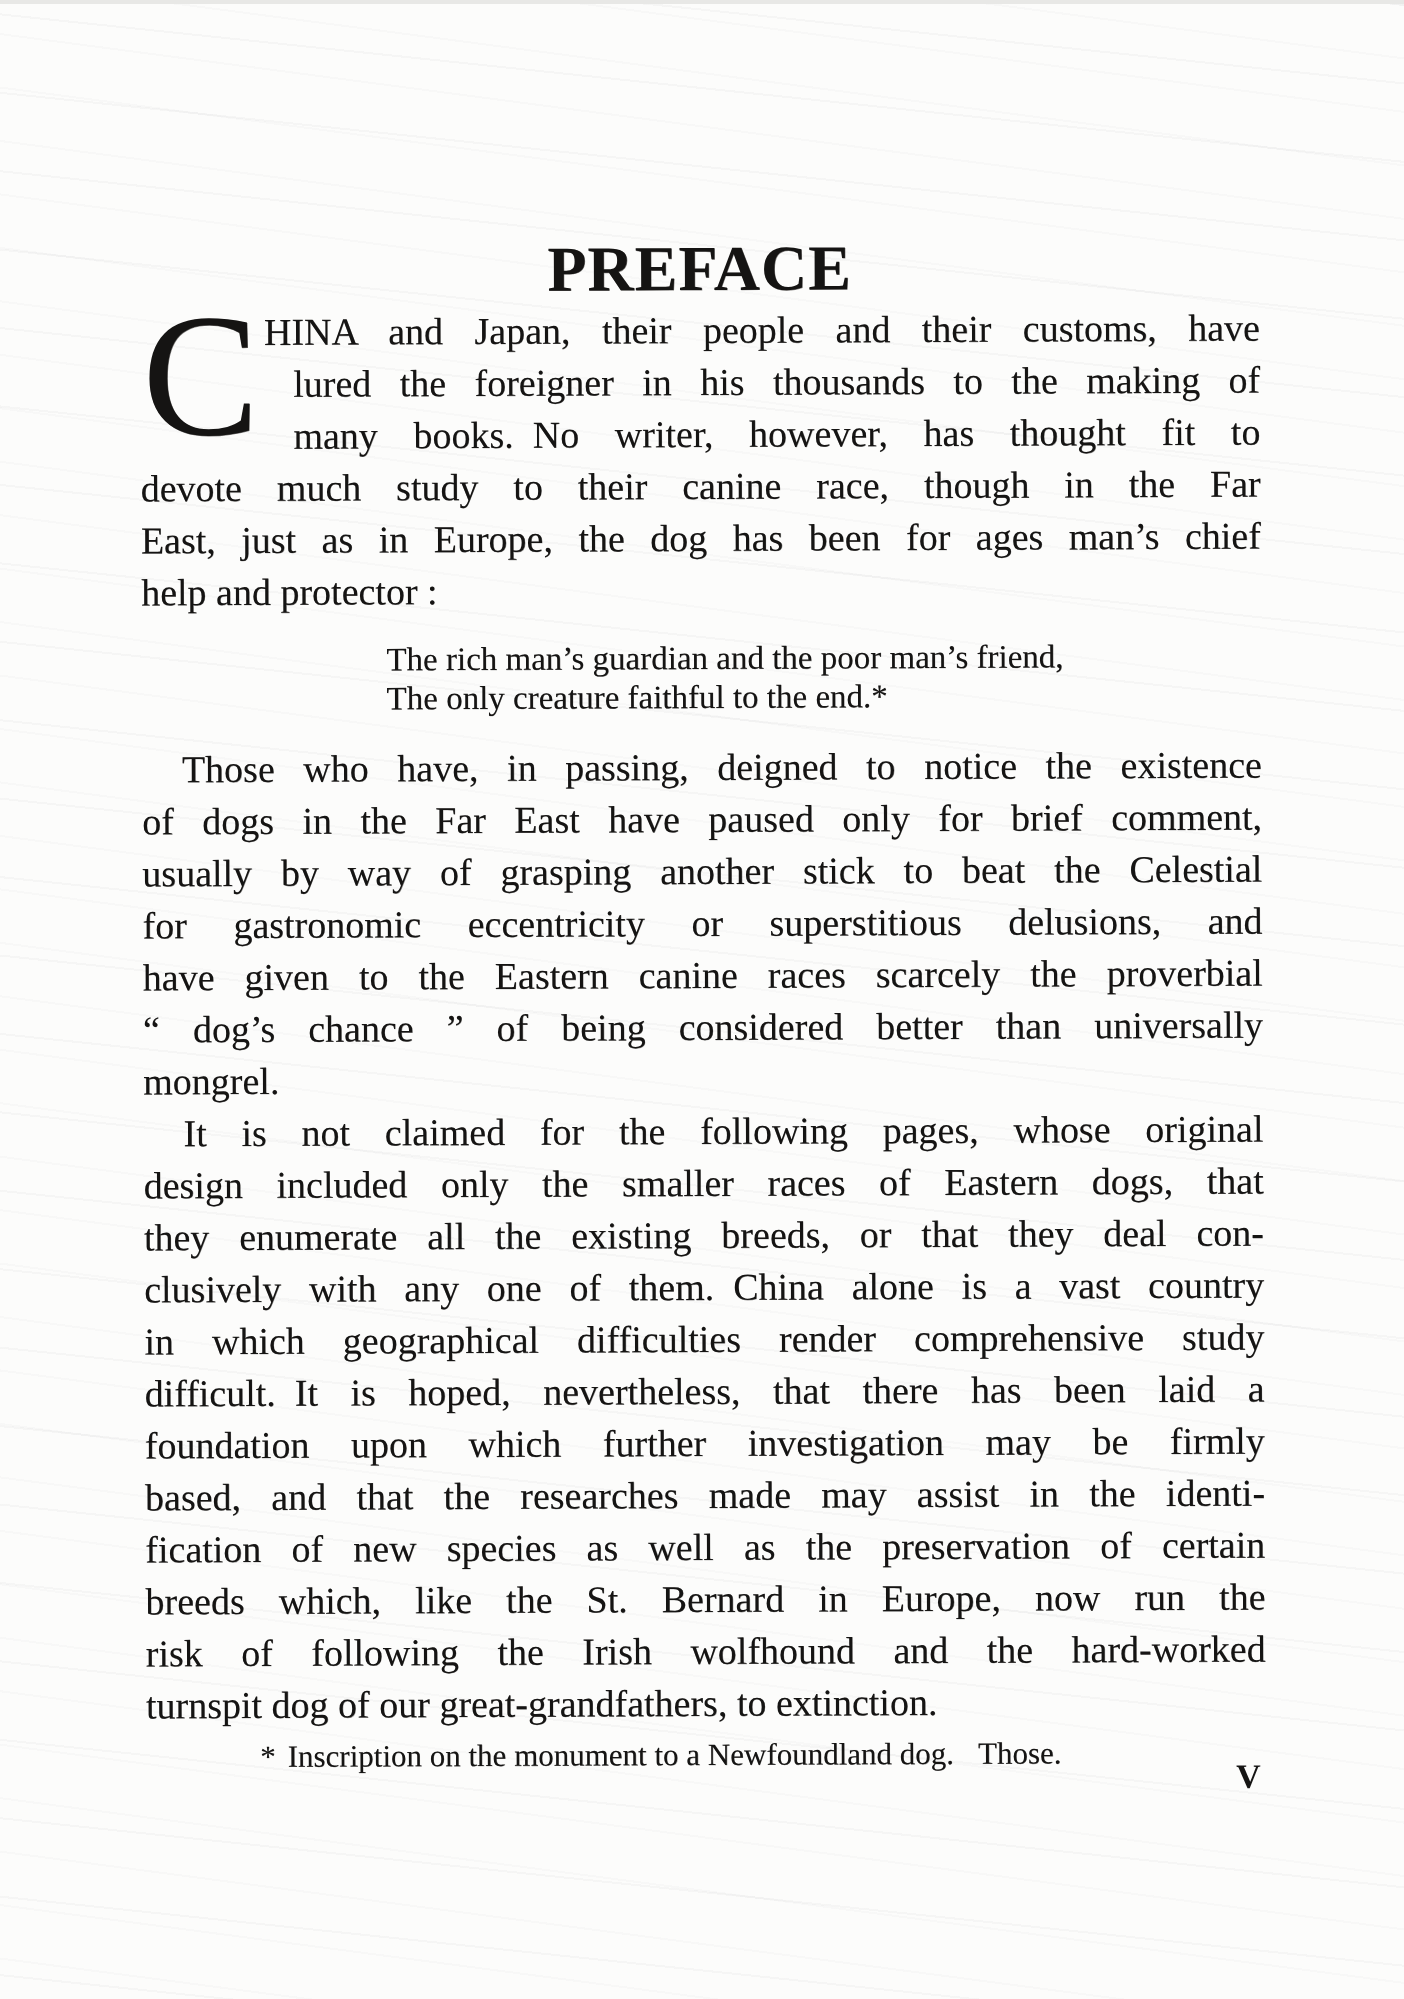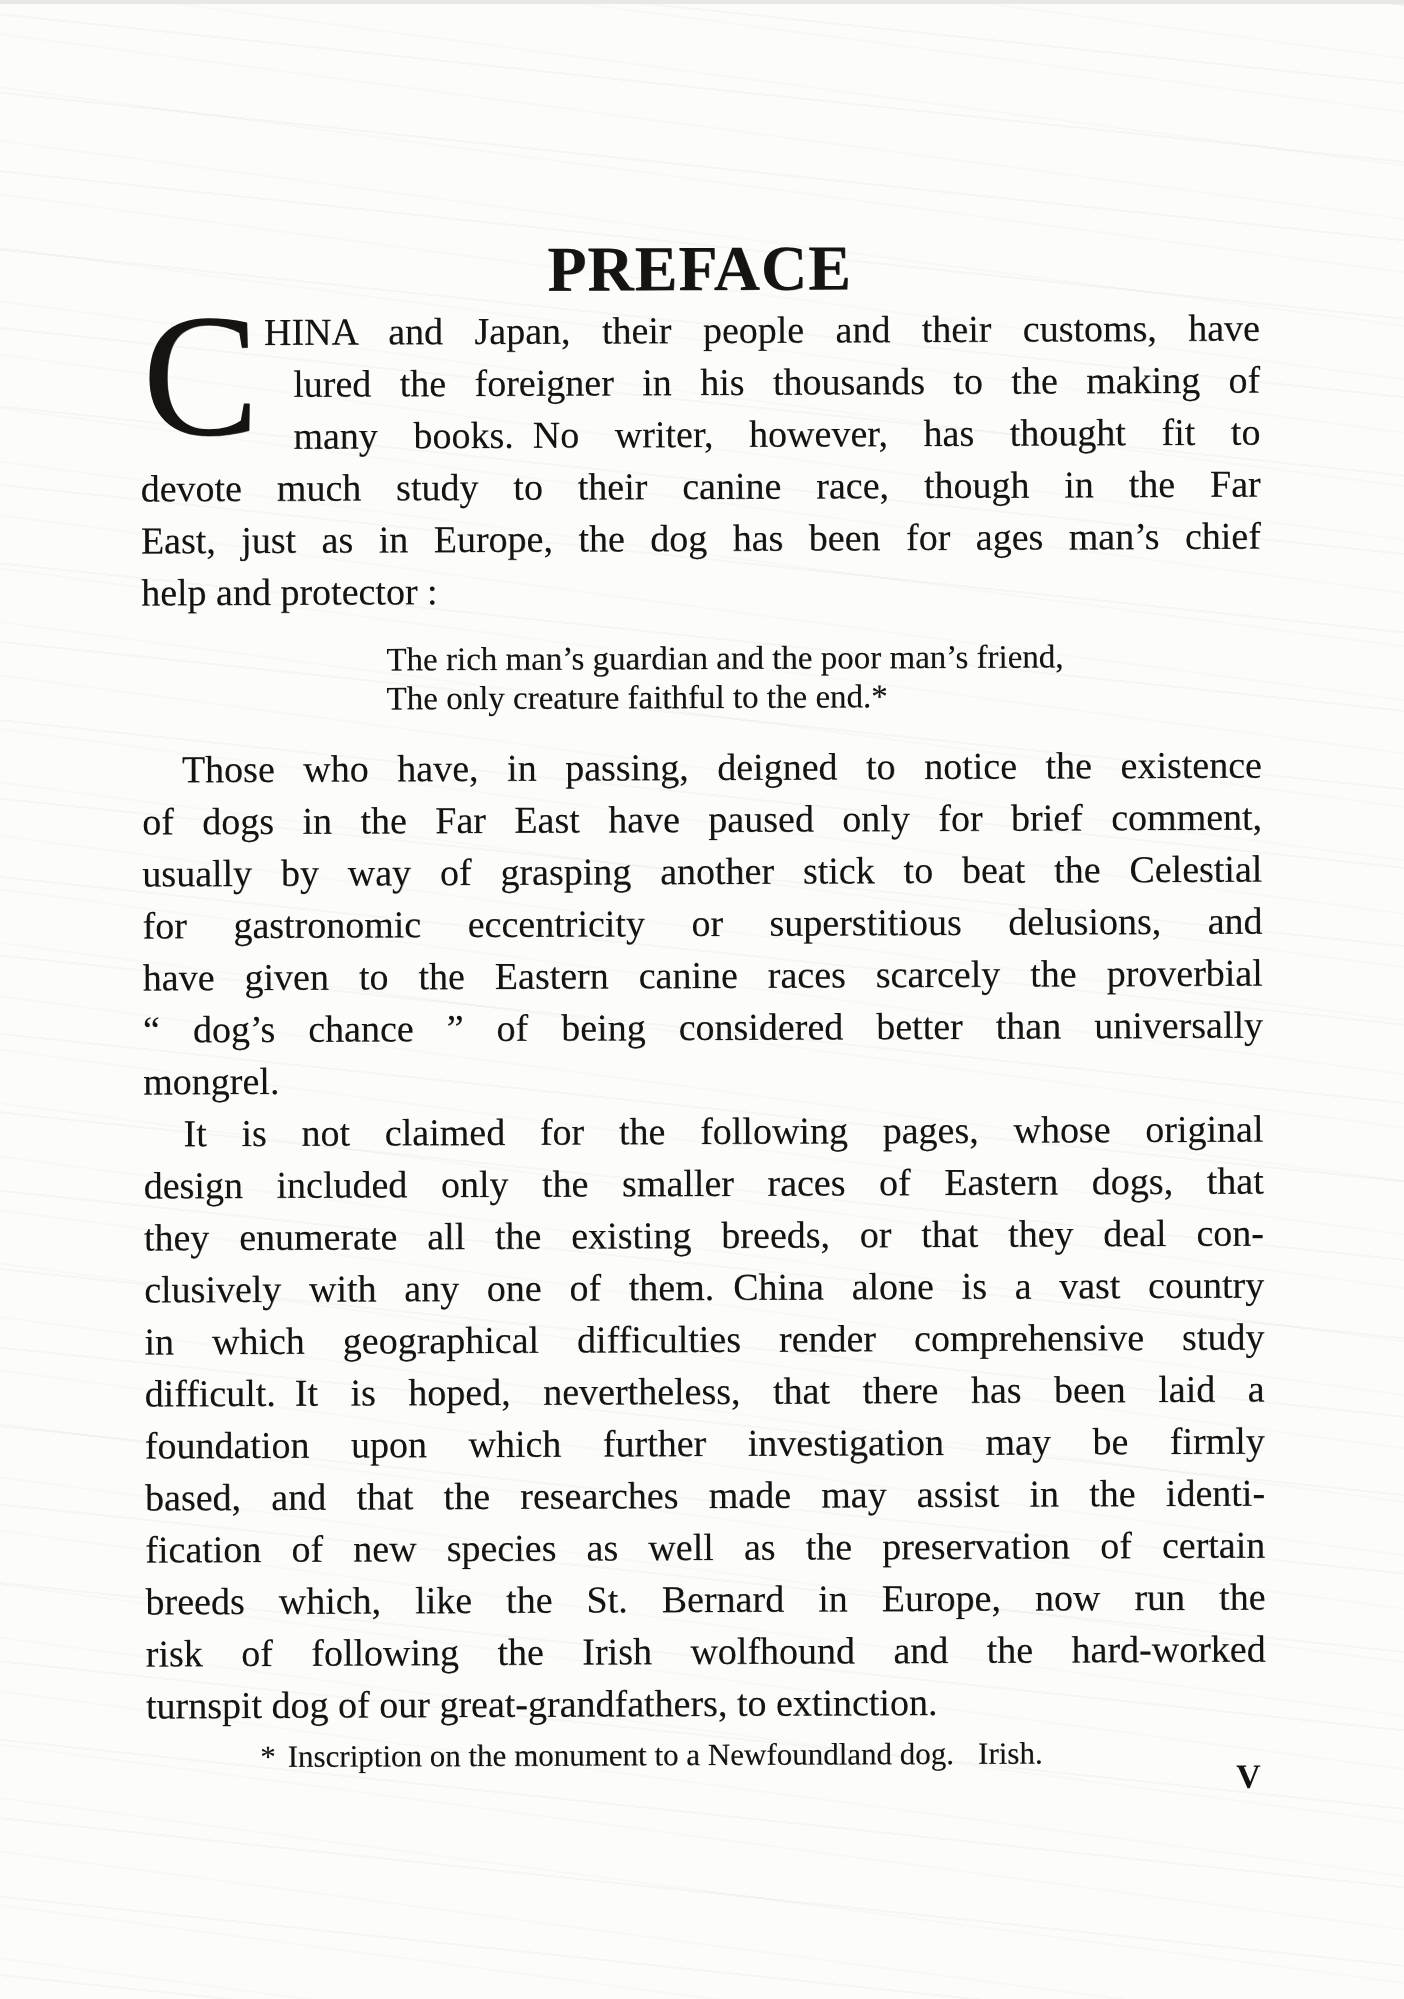--- a/index.html
+++ b/index.html
@@ -102,21 +102,21 @@
           <div class="line j">difficult. It is hoped, nevertheless, that there has been laid a</div>
           <div class="line j">foundation upon which further investigation may be firmly</div>
           <div class="line j">based, and that the researches made may assist in the identi-</div>
           <div class="line j">fication of new species as well as the preservation of certain</div>
           <div class="line j">breeds which, like the St. Bernard in Europe, now run the</div>
           <div class="line j">risk of following the Irish wolfhound and the hard-worked</div>
           <div class="line">turnspit dog of our great-grandfathers, to extinction.</div>
         </div>
 
       <div class="footnote">
-        <span class="marker">*</span><span>Inscription on the monument to a Newfoundland dog.</span><span class="attr">Irish.</span>
+        <span class="marker">*</span><span>Inscription on the monument to a Newfoundland dog.</span><span class="attr">Those.</span>
       </div>
 
     </div>
 
     <div class="pagenum">V</div>
 
   </div>
 </div>
 
 </body></html>

